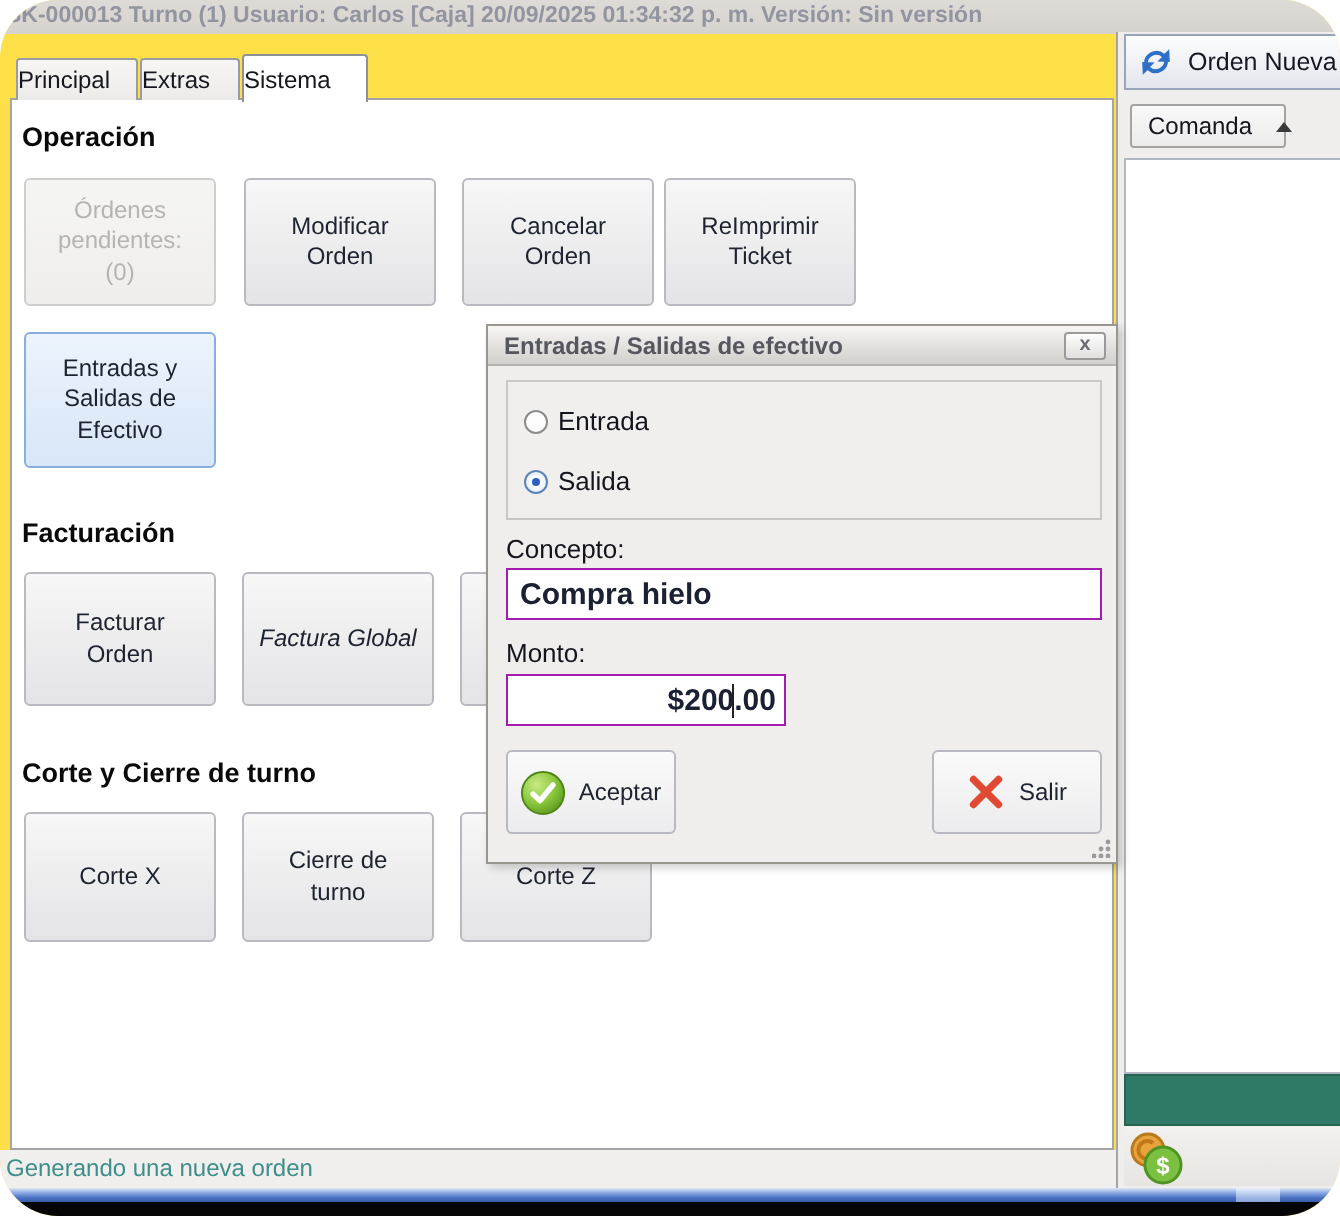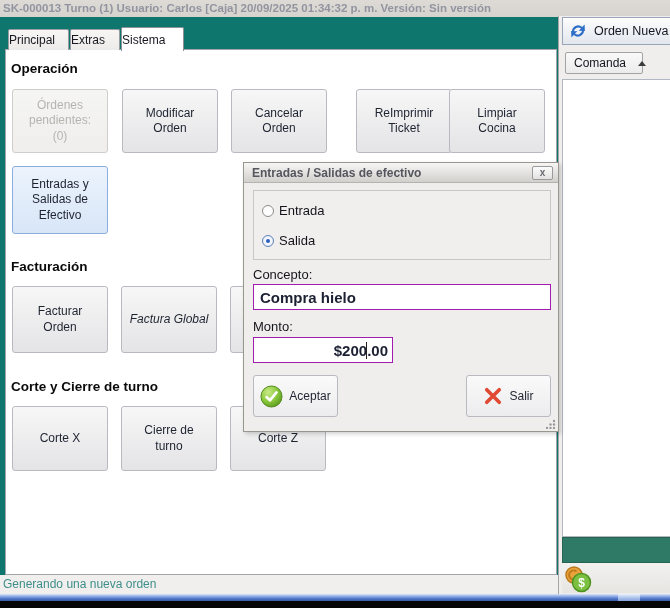--- a/index.html
+++ b/index.html
@@ -1,18 +1,18 @@
 <!DOCTYPE html>
 <html><head>
 <meta charset="utf-8">
 <style>
   * { margin:0; padding:0; box-sizing:border-box; }
   html,body { width:670px; height:608px; overflow:hidden; }
   body { font-family:"Liberation Sans", sans-serif; }
-  .screen { position:relative; width:670px; height:608px; background:#0f766e; overflow:hidden; }
+  .screen { position:relative; width:670px; height:608px; background:#fde047; overflow:hidden;border-radius:29px; }
 
   
   .titlebar { position:absolute; left:0; top:0; width:670px; height:17px;
     background:linear-gradient(#dedbd7,#d6d3cf); color:#9295a0; font-weight:bold;
     font-size:11.5px; line-height:17px; padding-left:3px; white-space:nowrap; overflow:hidden; }
 
   
   .tab { position:absolute; text-align:left; font-size:12px; color:#17181f;
     background:linear-gradient(#f7f6f5,#ecebe9); border:1px solid #9a9ca3; border-bottom:none;
     border-radius:2px 2px 0 0; top:29px; height:21px; line-height:20px; z-index:2; cursor:default; }
@@ -110,25 +110,22 @@
 
     <div class="btn disabled" style="left:6px; top:39px; width:96px; height:64px;">
       <span class="lbl">Órdenes pendientes: (0)</span>
     </div>
     <div class="btn" style="left:116px; top:39px; width:96px; height:64px;">
       <span class="lbl">Modificar Orden</span>
     </div>
     <div class="btn" style="left:225px; top:39px; width:96px; height:64px;">
       <span class="lbl">Cancelar Orden</span>
     </div>
-    <div class="btn" style="left:350px; top:39px; width:96px; height:64px;">
+    <div class="btn" style="left:326px; top:39px; width:96px; height:64px;">
       <span class="lbl">ReImprimir Ticket</span>
-    </div>
-    <div class="btn" style="left:443px; top:39px; width:96px; height:64px;">
-      <span class="lbl">Limpiar Cocina</span>
     </div>
 
     <div class="btn highlight" style="left:6px; top:116px; width:96px; height:68px;">
       <span class="lbl">Entradas y Salidas de Efectivo</span>
     </div>
 
     <div class="sec-title" style="left:5px; top:209px;">Facturación</div>
     <div class="btn" style="left:6px; top:236px; width:96px; height:67px;">
       <span class="lbl">Facturar Orden</span>
     </div>

